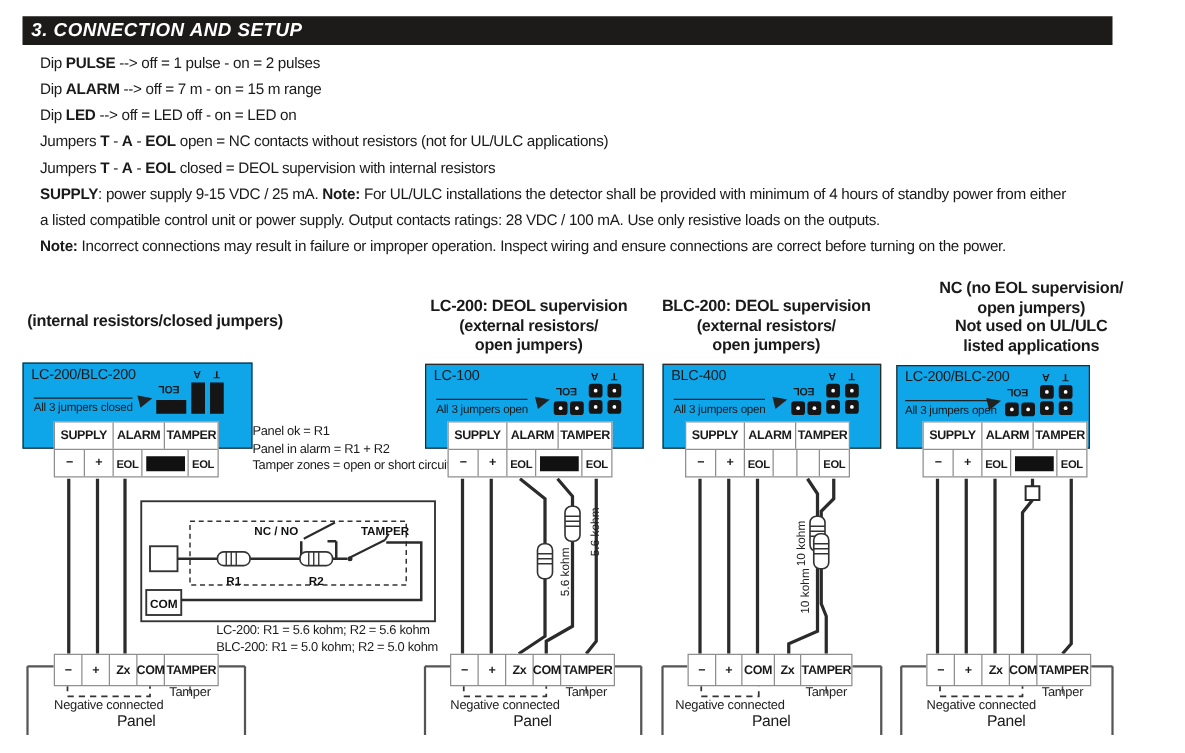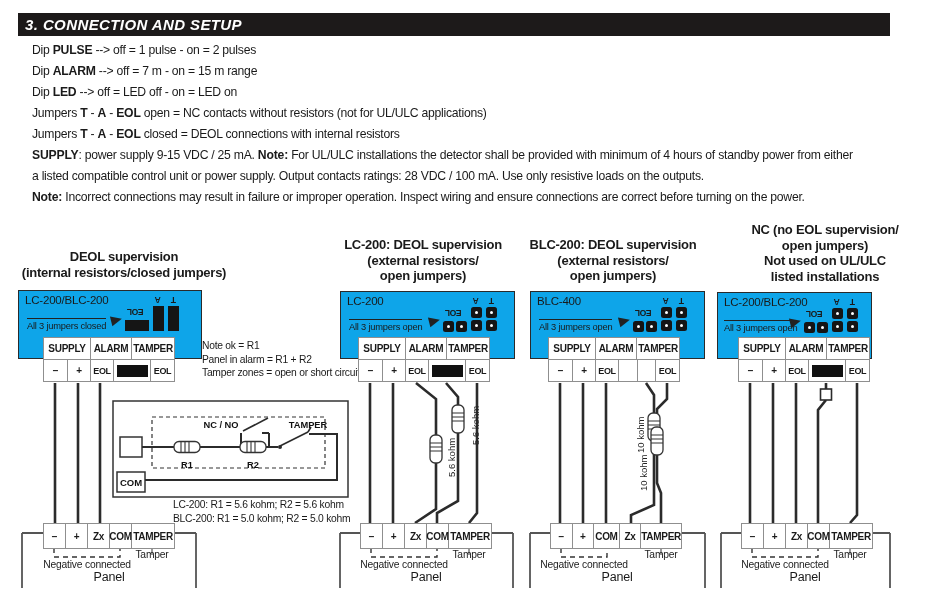--- a/index.html
+++ b/index.html
@@ -60,29 +60,28 @@
 
 <div class="hbar">
   <span class="htitle">3. CONNECTION AND SETUP</span>
 </div>
 
 <div class="intro">
   <div class="iline"><span>Dip </span><b>PULSE</b><span> --&gt; off = 1 pulse - on = 2 pulses</span></div>
   <div class="iline"><span>Dip </span><b>ALARM</b><span> --&gt; off = 7 m - on = 15 m range</span></div>
   <div class="iline"><span>Dip </span><b>LED</b><span> --&gt; off = LED off - on = LED on</span></div>
   <div class="iline"><span>Jumpers </span><b>T</b><span> - </span><b>A</b><span> - </span><b>EOL</b><span> open = NC contacts without resistors (not for UL/ULC applications)</span></div>
-  <div class="iline"><span>Jumpers </span><b>T</b><span> - </span><b>A</b><span> - </span><b>EOL</b><span> closed = DEOL connections with internal resistors</span></div>
+  <div class="iline"><span>Jumpers </span><b>T</b><span> - </span><b>A</b><span> - </span><b>EOL</b><span> closed = DEOL supervision with internal resistors</span></div>
   <div class="iline"><b>SUPPLY</b><span>: power supply 9-15 VDC / 25 mA. </span><b>Note:</b><span> For UL/ULC installations the detector shall be provided with minimum of 4 hours of standby power from either</span></div>
   <div class="iline"><span>a listed compatible control unit or power supply. Output contacts ratings: 28 VDC / 100 mA. Use only resistive loads on the outputs.</span></div>
   <div class="iline"><b>Note:</b><span> Incorrect connections may result in failure or improper operation. Inspect wiring and ensure connections are correct before turning on the power.</span></div>
 </div>
 
 <div>
   <div class="dtitle" style="left:18px;top:249px;width:212px;">
-    <div>DEOL supervision</div>
     <div>(internal resistors/closed jumpers)</div>
   </div>
   <div class="devbox" style="left:18px;top:290px;width:182px;height:67px;">
     <div class="devname">LC-200/BLC-200</div>
     <div class="capwrap" style="left:8px;top:27px;">All 3 jumpers closed</div>
     <div class="arrowhead" style="left:92px;top:24px;"></div>
     <div class="jumpers" style="left:106px;top:4px;">
       <span class="jlabel" style="left:30px;top:0;">A</span>
       <span class="jlabel" style="left:46px;top:0;">T</span>
       <span class="jlabel" style="left:2px;top:12px;">EOL</span>
@@ -101,21 +100,21 @@
       <div class="tcell" style="width:24px;">−</div>
       <div class="tcell" style="width:23px;">+</div>
       <div class="tcell eol" style="width:23px;">EOL</div>
       <div class="tcell" style="width:37px;">
           <span class="alarm-bar"></span>
         </div>
       <div class="tcell eol" style="width:23px;">EOL</div>
     </div>
   </div>
   <div class="notes" style="left:202px;top:339px;">
-    <div>Note ok = R1</div>
+    <div>Panel ok = R1</div>
     <div>Panel in alarm = R1 + R2</div>
     <div>Tamper zones = open or short circuit</div>
   </div>
 
   <svg style="left:18px;top:383px;" width="210" height="220">
     <g stroke="#2b2b2b" stroke-width="2.6" fill="none">
       <path d="M37,0 V140"></path>
         <path d="M60,0 V140"></path>
         <path d="M82,0 V140"></path>
     </g>
@@ -173,21 +172,21 @@
   <div class="panel" style="left:59px;top:570px;">Panel</div>
 </div>
 
 <div>
   <div class="dtitle" style="left:328px;top:237px;width:190px;">
     <div>LC-200: DEOL supervision</div>
     <div>(external resistors/</div>
     <div>open jumpers)</div>
   </div>
   <div class="devbox" style="left:340px;top:291px;width:173px;height:66px;">
-    <div class="devname">LC-200</div>
+    <div class="devname">LC-100</div>
     <div class="capwrap" style="left:8px;top:27px;">All 3 jumpers open</div>
     <div class="arrowhead" style="left:88px;top:24px;"></div>
     <div class="jumpers" style="left:102px;top:4px;">
       <span class="jlabel" style="left:30px;top:0;">A</span>
       <span class="jlabel" style="left:46px;top:0;">T</span>
       <span class="jlabel" style="left:2px;top:12px;">EOL</span>
       <span class="pin" style="left:28px;top:11px;"></span>
       <span class="pin" style="left:28px;top:24px;"></span>
       <span class="pin" style="left:43px;top:11px;"></span>
       <span class="pin" style="left:43px;top:24px;"></span>
@@ -328,21 +327,21 @@
   <div class="slabel ctr" style="left:631px;top:549px;width:60px;">Tamper</div>
   <div class="slabel ctr" style="left:524px;top:559px;width:120px;">Negative connected</div>
   <div class="panel" style="left:567px;top:570px;">Panel</div>
 </div>
 
 <div>
   <div class="dtitle" style="left:706px;top:222px;width:238px;">
     <div>NC (no EOL supervision/</div>
     <div>open jumpers)</div>
     <div>Not used on UL/ULC</div>
-    <div>listed installations</div>
+    <div>listed applications</div>
   </div>
   <div class="devbox" style="left:717px;top:292px;width:153px;height:65px;">
     <div class="devname">LC-200/BLC-200</div>
     <div class="capwrap" style="left:6px;top:27px;">All 3 jumpers open</div>
     <div class="arrowhead" style="left:72px;top:24px;"></div>
     <div class="jumpers" style="left:86px;top:4px;">
       <span class="jlabel" style="left:30px;top:0;">A</span>
       <span class="jlabel" style="left:46px;top:0;">T</span>
       <span class="jlabel" style="left:2px;top:12px;">EOL</span>
       <span class="pin" style="left:28px;top:11px;"></span>

